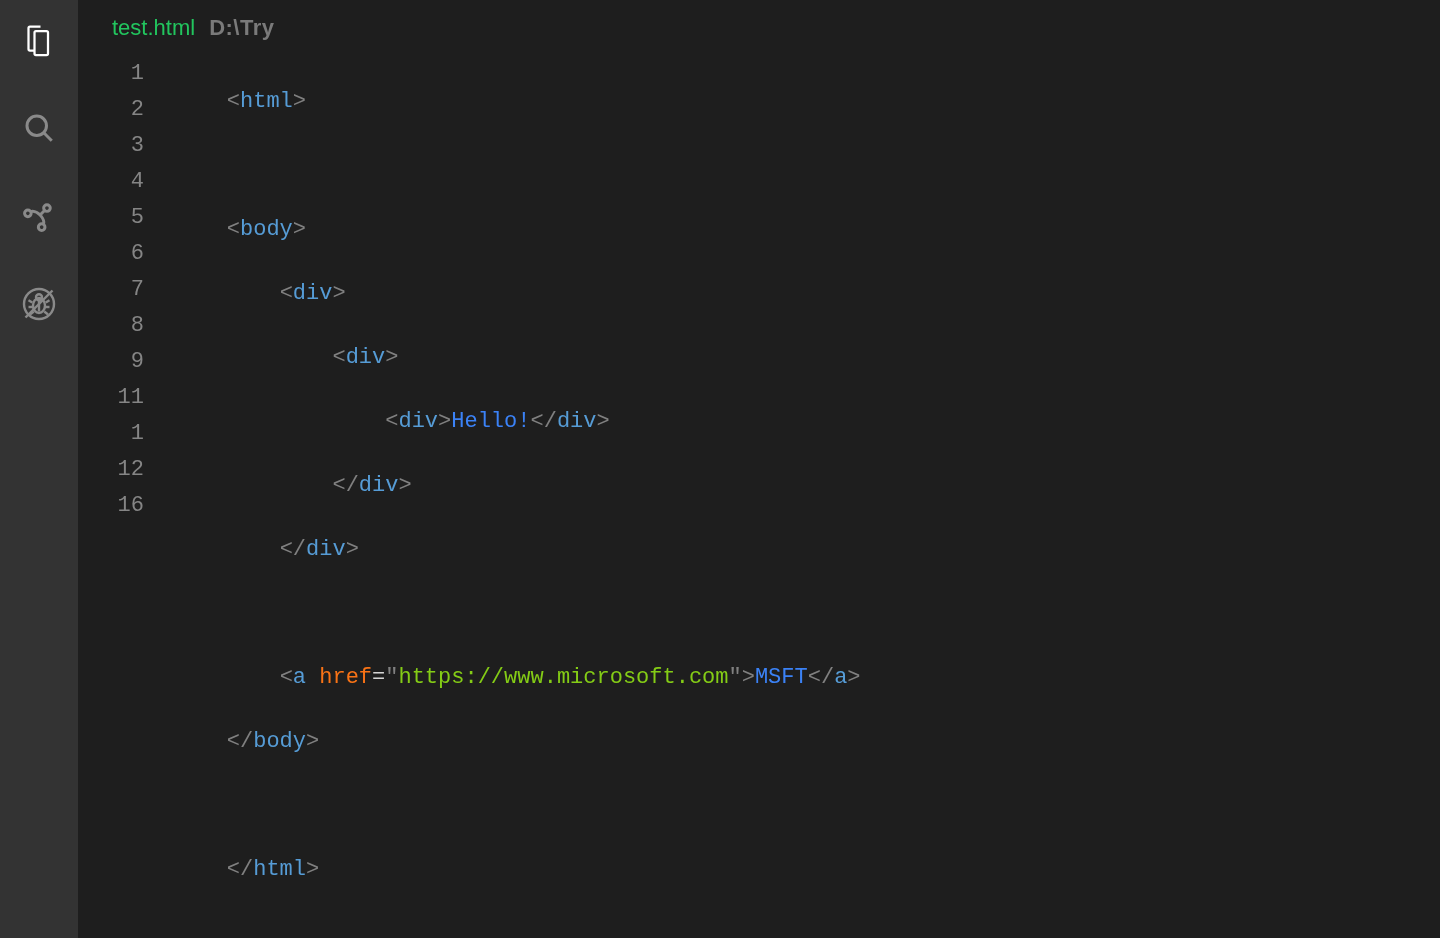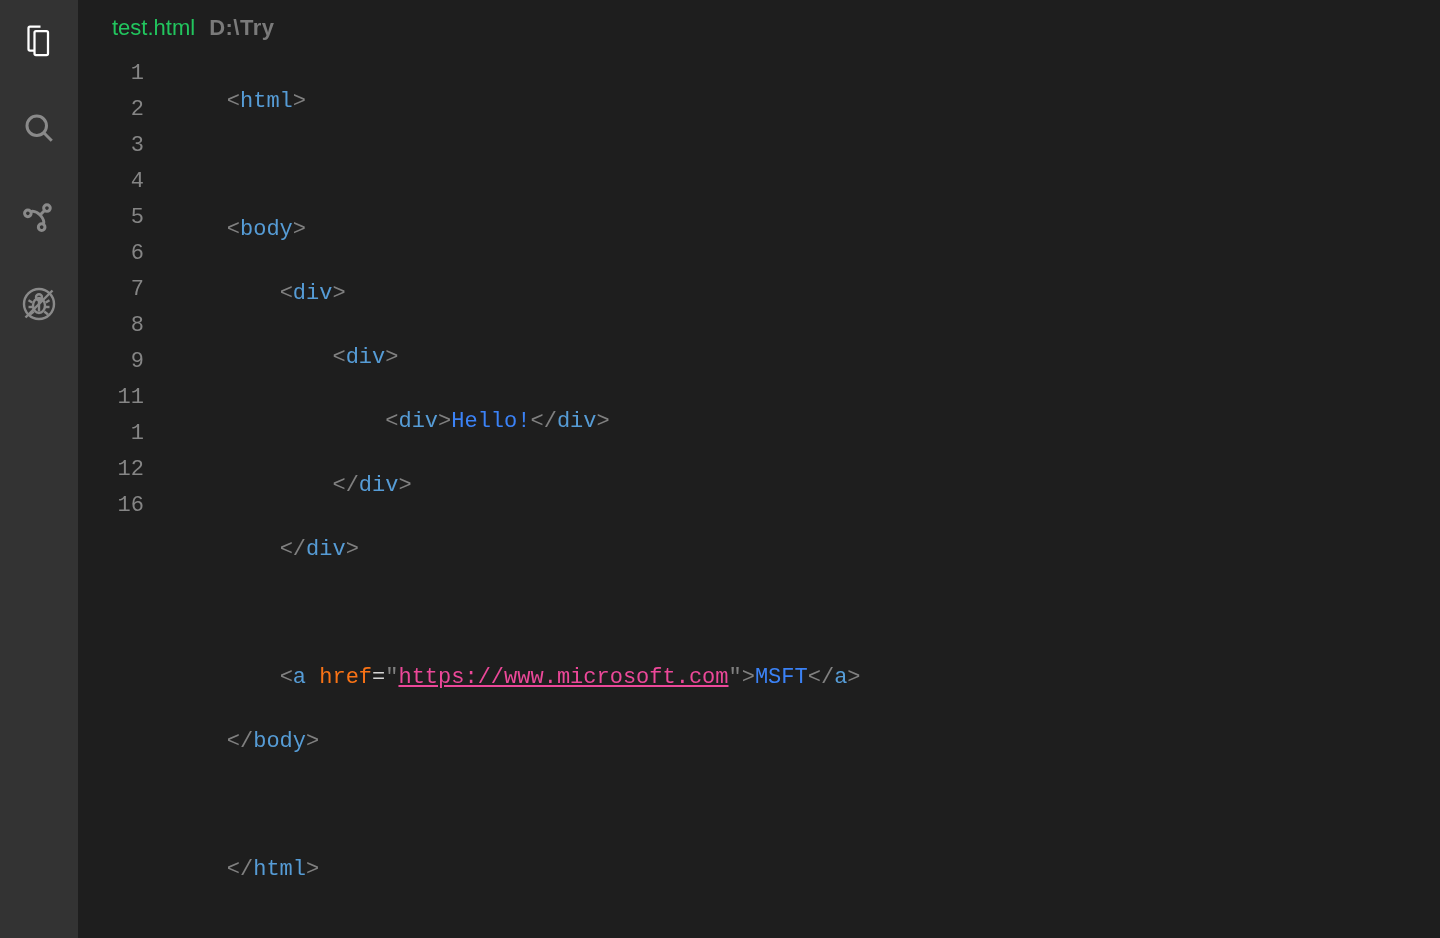--- a/index.html
+++ b/index.html
@@ -70,21 +70,21 @@
   .code {
     flex: 1;
     white-space: pre;
     color: #d4d4d4;
   }
   .code .line { height: 36px; margin-top: 28px; }
   .tok-bracket { color: #808080; }
   .tok-tag     { color: #569cd6; }
   .tok-attr    { color: #f97316; }
   .tok-op      { color: #d4d4d4; }
-  .tok-url     { color: #ec4899; text-decoration: underline; }
+  .tok-url     { color: #84cc16; }
   .tok-text    { color: #3b82f6; }
   .tok-quote   { color: #808080; }
 </style>
 </head>
 <body>
 
 <div class="activity-bar">
   <div class="ab-item active">
     <svg viewBox="0 0 24 24" fill="none" stroke="currentColor" stroke-width="1.5">
       <path d="M13 3 H6 a1 1 0 0 0 -1 1 v14 a1 1 0 0 0 1 1 h3"></path>

